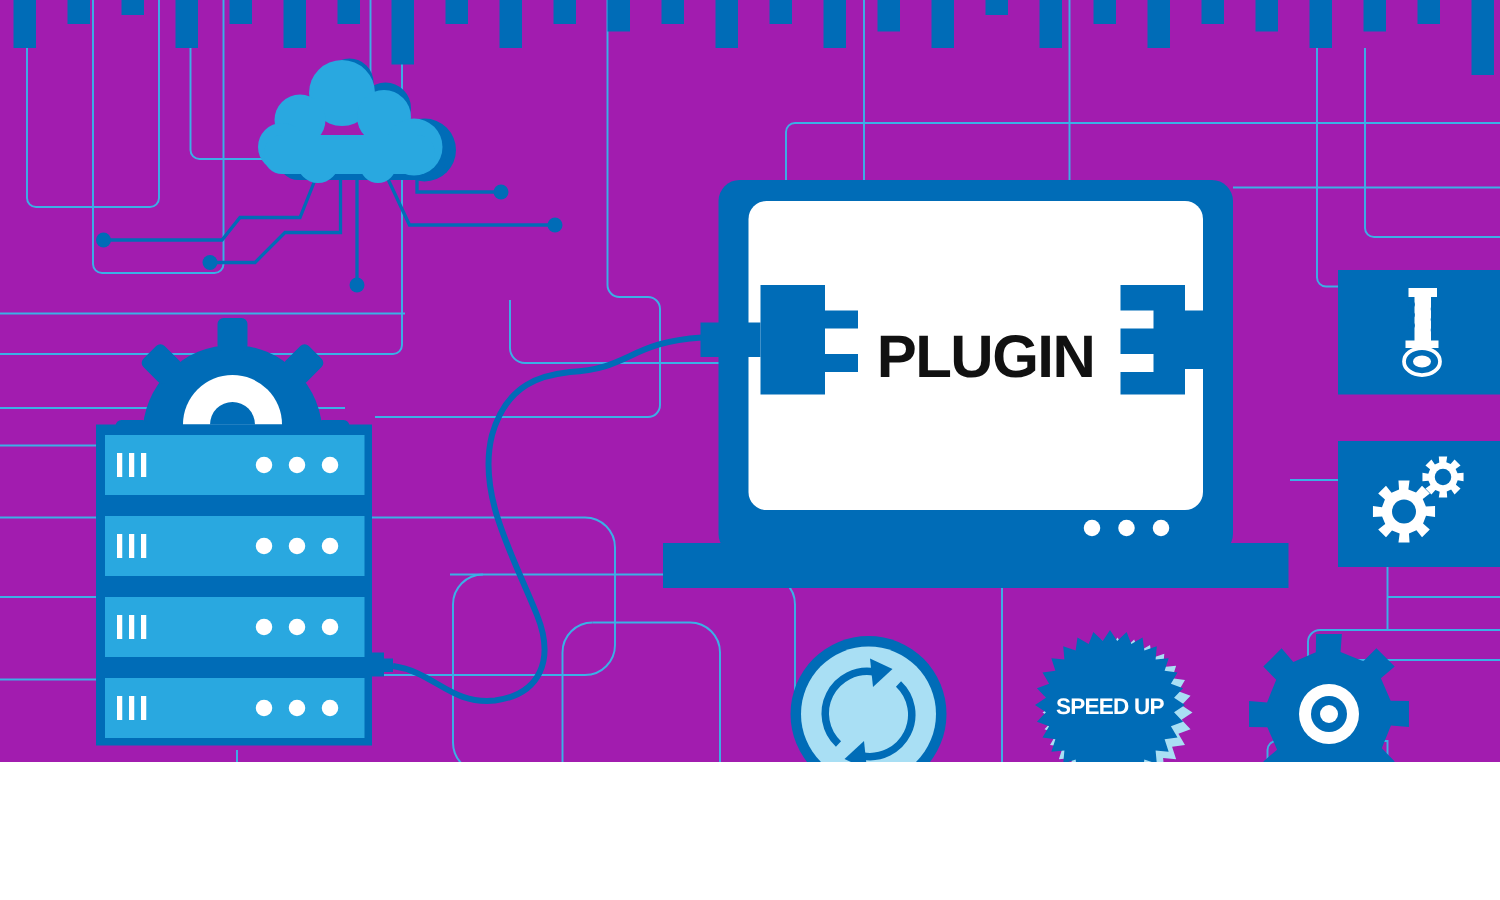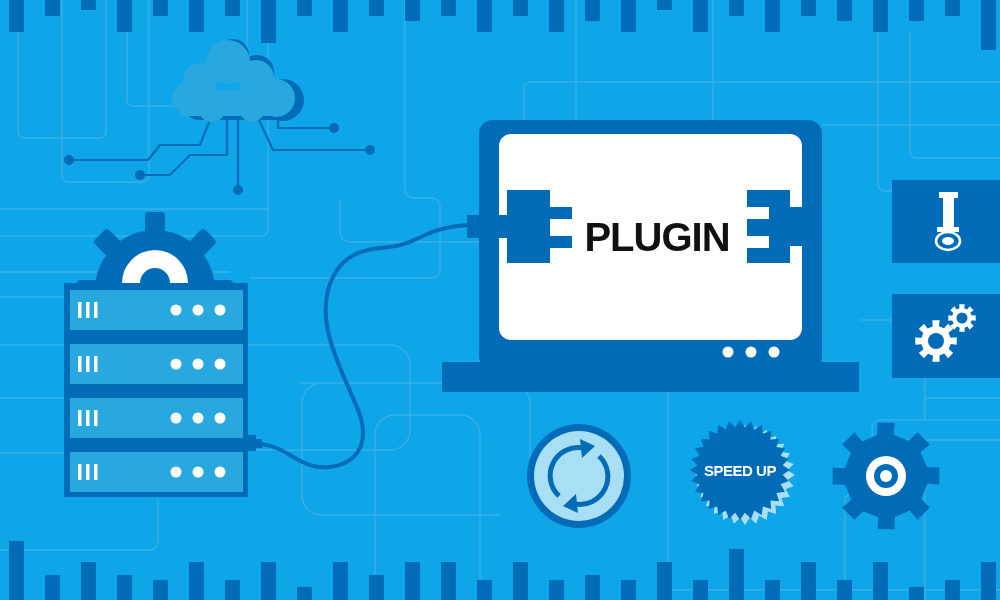--- a/index.html
+++ b/index.html
@@ -1,16 +1,16 @@
 <!DOCTYPE html>
 <html><head>
   <meta charset="utf-8">
   <style>
     html, body { margin: 0; padding: 0; background: #ffffff; }
-    #stage { position: relative; width: 1000px; height: 600px; overflow: hidden; background: #0ea5e9; }
+    #stage { position: relative; width: 1000px; height: 508px; overflow: hidden; background: #a21caf; }
     svg { position: absolute; left: 0; top: 0; }
     .plugin-text { font-family: "Liberation Sans", sans-serif; font-weight: 700; font-size: 40px; fill: #111111; letter-spacing: -1px; }
     .speed-text { font-family: "Liberation Sans", sans-serif; font-weight: 700; font-size: 15px; fill: #ffffff; letter-spacing: -0.5px; }
     .thin { fill: none; stroke: #3bb0e6; stroke-width: 1.3; }
   </style>
 </head>
 <body>
 
 <div id="stage">
   <svg id="art" width="1000" height="600" viewBox="0 0 1000 600">

